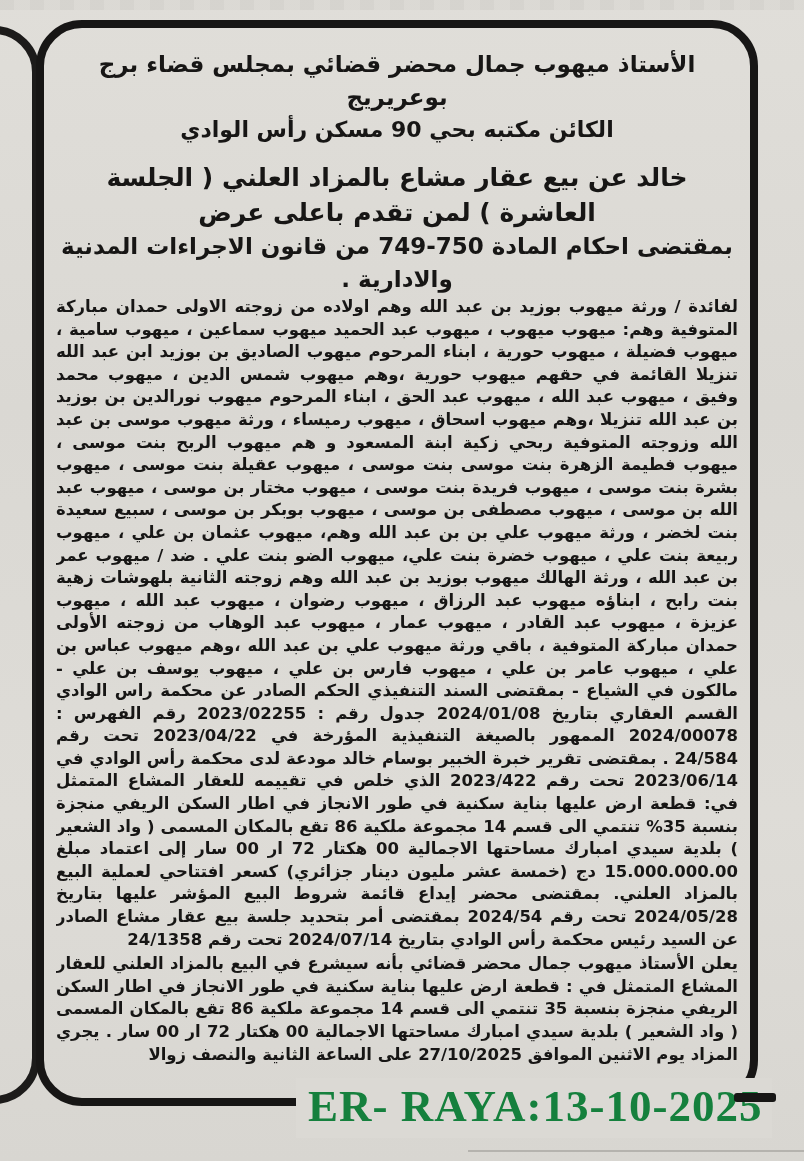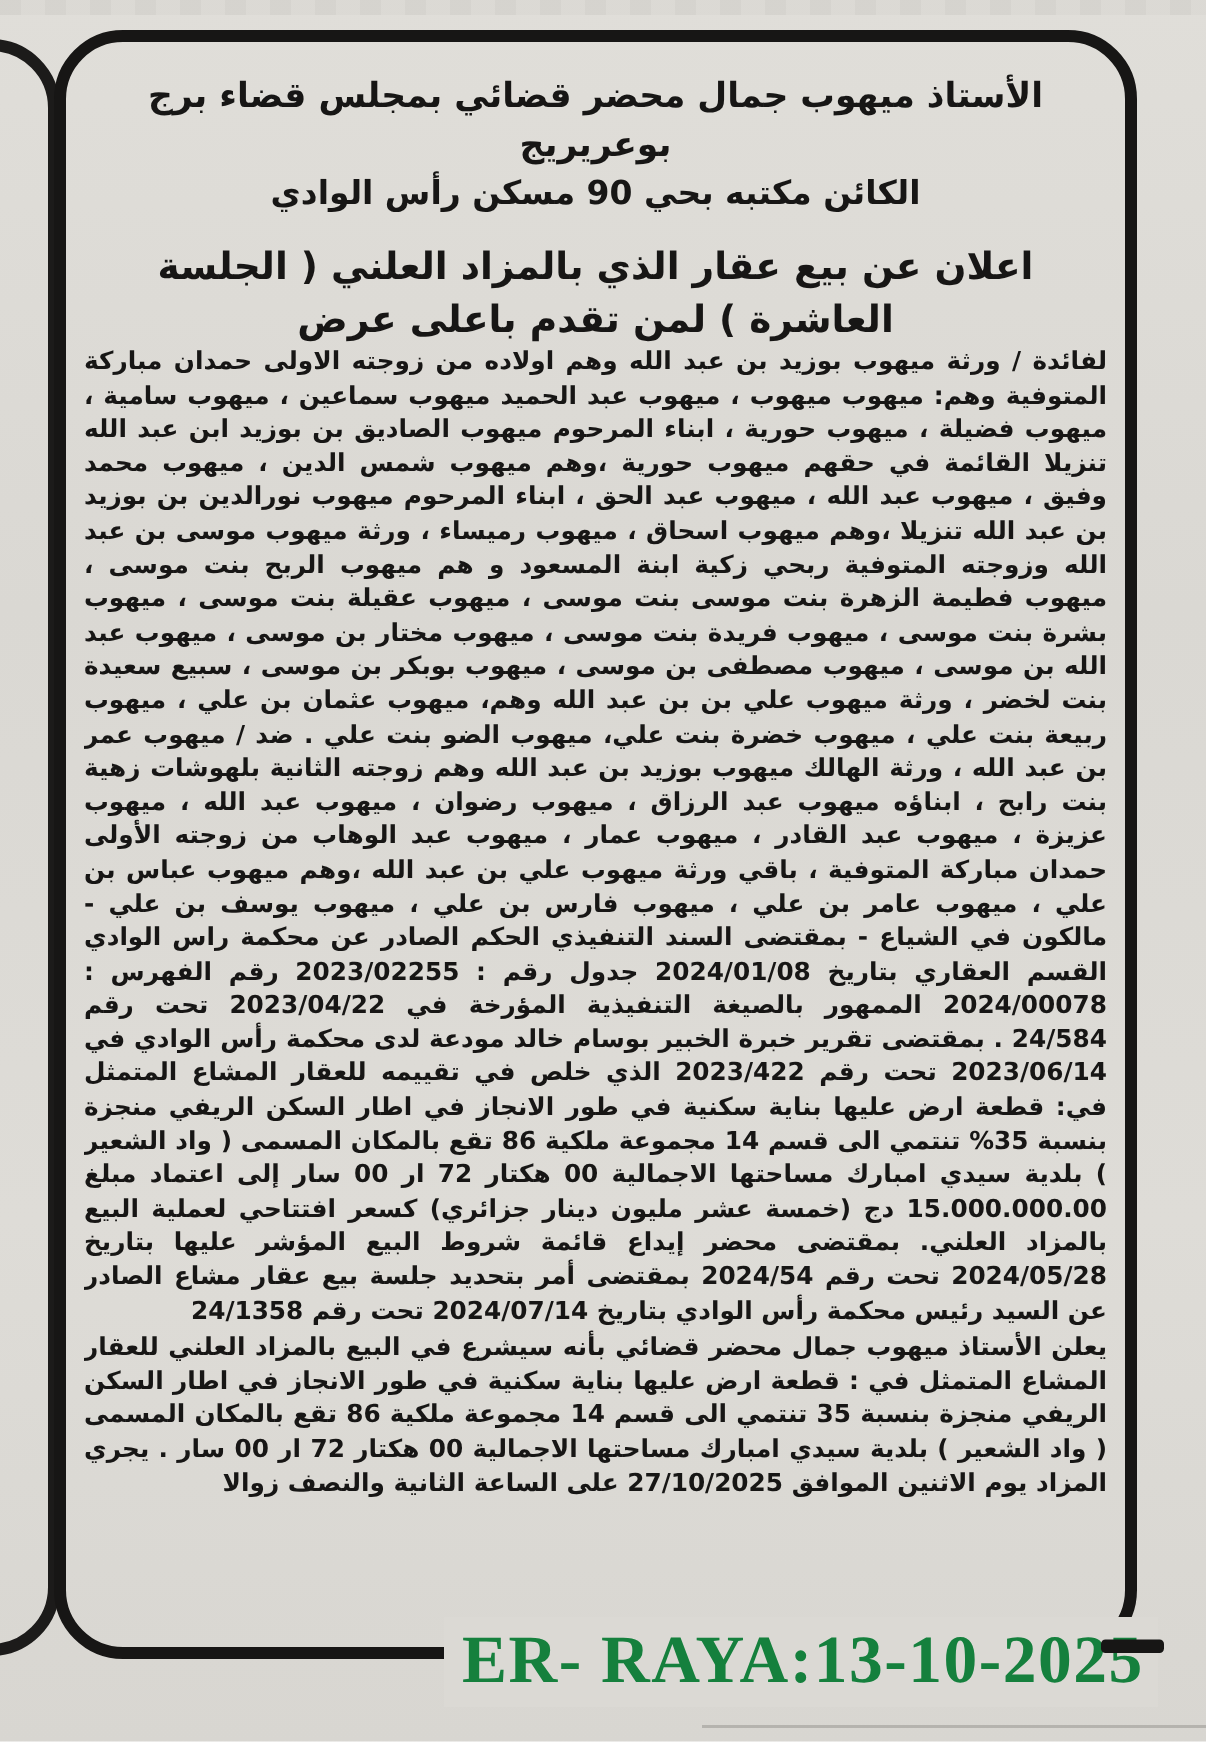--- a/index.html
+++ b/index.html
@@ -50,21 +50,22 @@
 
   <div class="frame">
     <div class="content" dir="rtl">
 
       <div class="hdr">
         <div class="hdr-line1">الأستاذ ميهوب جمال محضر قضائي بمجلس قضاء برج بوعريريج</div>
         <div class="hdr-line2">الكائن مكتبه بحي 90 مسكن رأس الوادي</div>
       </div>
 
       <div class="title-block">
-        <div class="title-line1">اعلان عن بيع عقار الذي بالمزاد العلني ( الجلسة العاشرة ) لمن تقدم باعلى عرض</div>
+        <div class="title-line1">خالد عن بيع عقار مشاع بالمزاد العلني ( الجلسة العاشرة ) لمن تقدم باعلى عرض</div>
+        <div class="title-line2">بمقتضى احكام المادة 750-749 من قانون الاجراءات المدنية والادارية .</div>
       </div>
 
       <div class="body-text">
         <p class="para">لفائدة / ورثة ميهوب بوزيد بن عبد الله وهم اولاده من زوجته الاولى حمدان مباركة المتوفية وهم: ميهوب ميهوب ، ميهوب عبد الحميد ميهوب سماعين ، ميهوب سامية ، ميهوب فضيلة ، ميهوب حورية ، ابناء المرحوم ميهوب الصاديق بن بوزيد ابن عبد الله تنزيلا القائمة في حقهم ميهوب حورية ،وهم ميهوب شمس الدين ، ميهوب محمد وفيق ، ميهوب عبد الله ، ميهوب عبد الحق ، ابناء المرحوم ميهوب نورالدين بن بوزيد بن عبد الله تنزيلا ،وهم ميهوب اسحاق ، ميهوب رميساء ، ورثة ميهوب موسى بن عبد الله وزوجته المتوفية ربحي زكية ابنة المسعود و هم ميهوب الربح بنت موسى ، ميهوب فطيمة الزهرة بنت موسى بنت موسى ، ميهوب عقيلة بنت موسى ، ميهوب بشرة بنت موسى ، ميهوب فريدة بنت موسى ، ميهوب مختار بن موسى ، ميهوب عبد الله بن موسى ، ميهوب مصطفى بن موسى ، ميهوب بوبكر بن موسى ، سبيع سعيدة بنت لخضر ، ورثة ميهوب علي بن بن عبد الله وهم، ميهوب عثمان بن علي ، ميهوب ربيعة بنت علي ، ميهوب خضرة بنت علي، ميهوب الضو بنت علي . ضد / ميهوب عمر بن عبد الله ، ورثة الهالك ميهوب بوزيد بن عبد الله وهم زوجته الثانية بلهوشات زهية بنت رابح ، ابناؤه ميهوب عبد الرزاق ، ميهوب رضوان ، ميهوب عبد الله ، ميهوب عزيزة ، ميهوب عبد القادر ، ميهوب عمار ، ميهوب عبد الوهاب من زوجته الأولى حمدان مباركة المتوفية ، باقي ورثة ميهوب علي بن عبد الله ،وهم ميهوب عباس بن علي ، ميهوب عامر بن علي ، ميهوب فارس بن علي ، ميهوب يوسف بن علي - مالكون في الشياع - بمقتضى السند التنفيذي الحكم الصادر عن محكمة راس الوادي القسم العقاري بتاريخ 2024/01/08 جدول رقم : 2023/02255 رقم الفهرس : 2024/00078 الممهور بالصيغة التنفيذية المؤرخة في 2023/04/22 تحت رقم 24/584 . بمقتضى تقرير خبرة الخبير بوسام خالد مودعة لدى محكمة رأس الوادي في 2023/06/14 تحت رقم 2023/422 الذي خلص في تقييمه للعقار المشاع المتمثل في: قطعة ارض عليها بناية سكنية في طور الانجاز في اطار السكن الريفي منجزة بنسبة 35% تنتمي الى قسم 14 مجموعة ملكية 86 تقع بالمكان المسمى ( واد الشعير ) بلدية سيدي امبارك مساحتها الاجمالية 00 هكتار 72 ار 00 سار إلى اعتماد مبلغ 15.000.000.00 دج (خمسة عشر مليون دينار جزائري) كسعر افتتاحي لعملية البيع بالمزاد العلني. بمقتضى محضر إيداع قائمة شروط البيع المؤشر عليها بتاريخ 2024/05/28 تحت رقم 2024/54 بمقتضى أمر بتحديد جلسة بيع عقار مشاع الصادر عن السيد رئيس محكمة رأس الوادي بتاريخ 2024/07/14 تحت رقم 24/1358</p>
         <p class="para">يعلن الأستاذ ميهوب جمال محضر قضائي بأنه سيشرع في البيع بالمزاد العلني للعقار المشاع المتمثل في : قطعة ارض عليها بناية سكنية في طور الانجاز في اطار السكن الريفي منجزة بنسبة 35 تنتمي الى قسم 14 مجموعة ملكية 86 تقع بالمكان المسمى ( واد الشعير ) بلدية سيدي امبارك مساحتها الاجمالية 00 هكتار 72 ار 00 سار . يجري المزاد يوم الاثنين الموافق 27/10/2025 على الساعة الثانية والنصف زوالا</p>
 
       </div>
 
     </div>
   </div>

